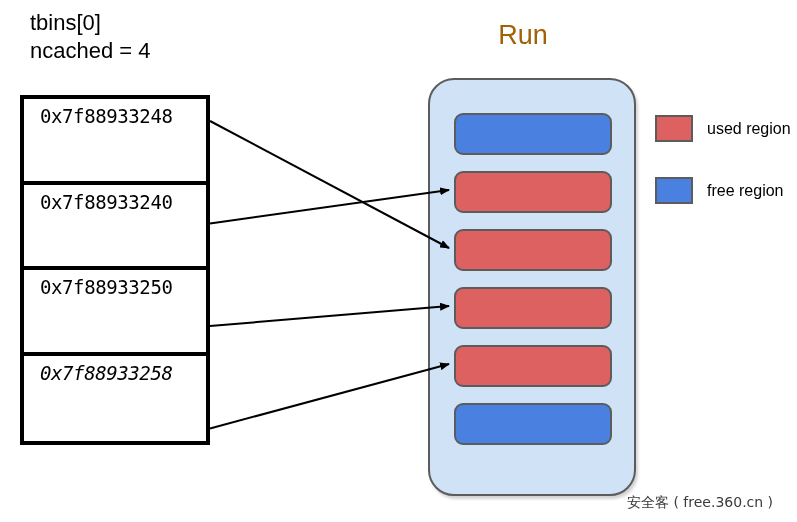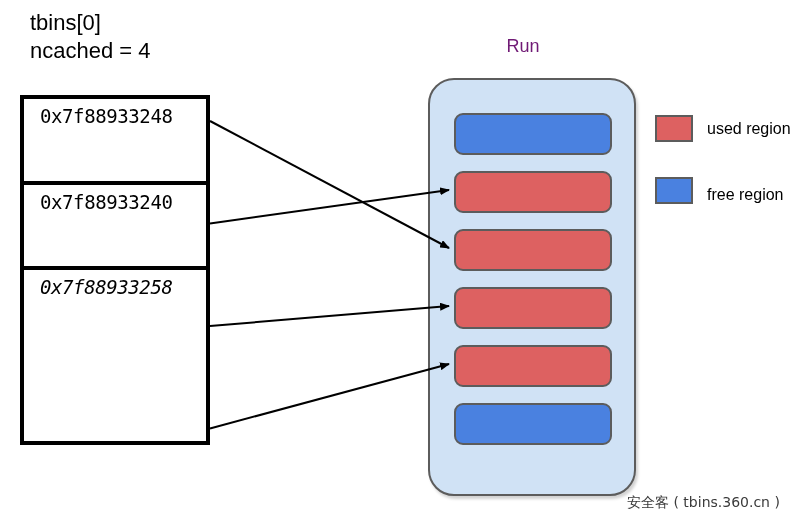--- a/index.html
+++ b/index.html
@@ -54,25 +54,25 @@
     font-size: 19px;
     letter-spacing: -0.4px;
     color: #000000;
     white-space: nowrap;
   }
 
   
   #run-title {
     position: absolute;
     left: 428px;
-    top: 36px;
+    top: 20px;
     width: 190px;
     text-align: center;
-    font-size: 18px;
-    color: #701a75;
+    font-size: 27px;
+    color: #a16207;
   }
 
   
   #run-container {
     position: absolute;
     left: 428px;
     top: 78px;
     width: 208px;
     height: 418px;
     background: #d0e2f5;
@@ -105,21 +105,21 @@
     position: absolute;
     left: 655px;
     top: 115px;
   }
   .legend-row {
     position: absolute;
     display: flex;
     align-items: center;
   }
   #legend-row-used { top: 0px; left: 0px; }
-  #legend-row-free { top: 62px; left: 0px; align-items: flex-end; }
+  #legend-row-free { top: 62px; left: 0px; }
   .legend-swatch {
     width: 38px;
     height: 27px;
     border: 2px solid #5c5c5c;
     box-sizing: border-box;
   }
   .legend-label {
     margin-left: 14px;
     font-size: 16px;
     color: #000000;
@@ -144,20 +144,23 @@
 
   <div class="hdr" id="hdr-line1">tbins[0]</div>
   <div class="hdr" id="hdr-line2">ncached = 4</div>
 
   <div id="tbins-table">
     <div class="tbin-cell">
       <span class="tbin-addr">0x7f88933248</span>
     </div>
     <div class="tbin-cell">
       <span class="tbin-addr">0x7f88933240</span>
+    </div>
+    <div class="tbin-cell">
+      <span class="tbin-addr">0x7f88933250</span>
     </div>
     <div class="tbin-cell">
       <span class="tbin-addr">0x7f88933258</span>
     </div>
   </div>
 
   <div id="run-title">Run</div>
 
   <div id="run-container">
     <div class="run-block" id="run-block-0" style="background: rgb(74, 129, 224); top: 33px;"></div>
@@ -186,15 +189,15 @@
     <div class="legend-row" id="legend-row-used">
       <span class="legend-swatch" id="legend-swatch-used" style="background: rgb(221, 97, 97);"></span>
       <span class="legend-label">used region</span>
     </div>
     <div class="legend-row" id="legend-row-free">
       <span class="legend-swatch" id="legend-swatch-free" style="background: rgb(74, 129, 224);"></span>
       <span class="legend-label">free region</span>
     </div>
   </div>
 
-  <div id="watermark">安全客 ( tbins.360.cn )</div>
+  <div id="watermark">安全客 ( free.360.cn )</div>
 
 </div>
 
 </body></html>

